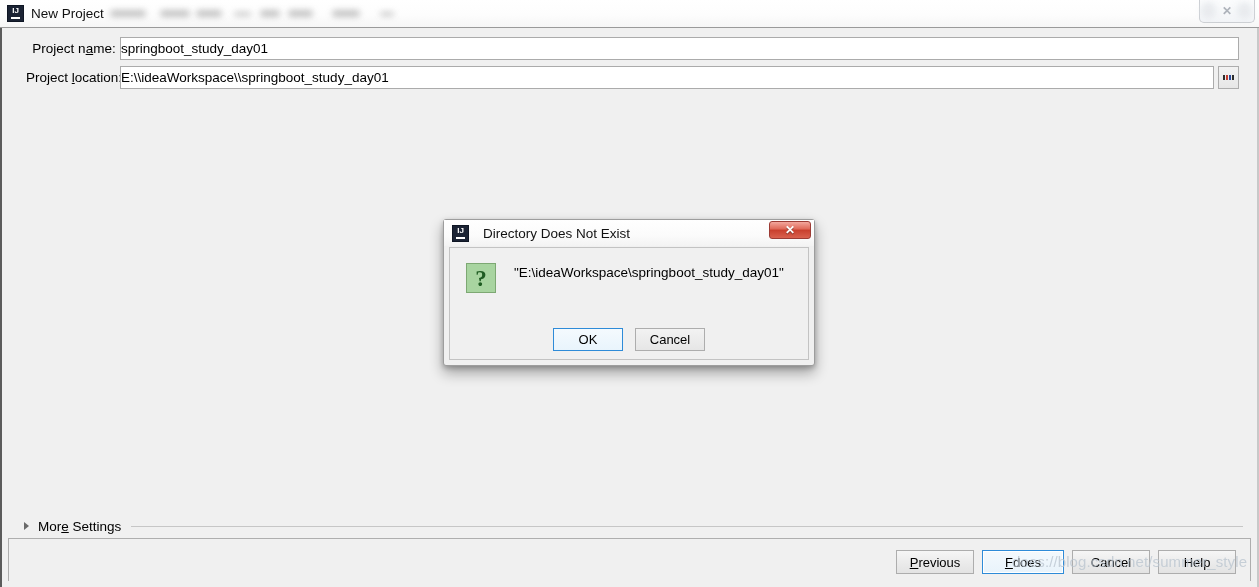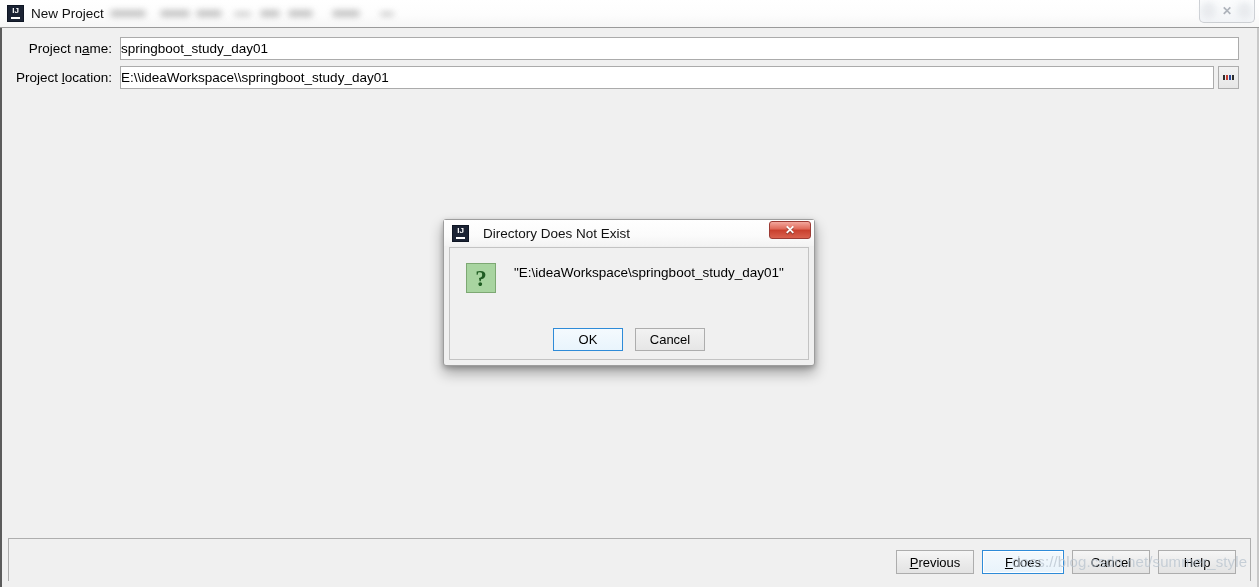--- a/index.html
+++ b/index.html
@@ -165,24 +165,25 @@
     left: 0;
     height: 24px;
     display: flex;
     align-items: center;
   }
   #row-project-name     { top: 9px;  }
   #row-project-location { top: 38px; }
 
   .form-label {
     position: absolute;
-    text-align: right;
+    text-align: center;
     font-size: 13.5px;
     color: #000000;
     white-space: nowrap;
+    padding-left: 17px;
   }
   #label-project-name     { left: 0px; width: 110px; top: 4px; }
   #label-project-location { left: 0px; width: 110px; top: 4px; }
   .mn { text-decoration: underline; }
 
   .text-field {
     position: absolute;
     height: 23px;
     background: #ffffff;
     border: 1px solid #ababab;
@@ -465,20 +466,25 @@
               <i></i>
               <i></i>
               <i></i>
               <i></i>
             </span>
         </div>
       </div>
 
     </div>
 
+    <div id="more-settings-row">
+      <span id="more-settings-arrow"></span>
+      <span id="more-settings-label"><span>Mor</span><span class="mn">e</span><span> Settings</span></span>
+      <span id="more-settings-line"></span>
+    </div>
 
     <div id="footer-panel">
       <div id="footer-buttons">
         <div class="btn" id="btn-previous">
             <span></span>
             <span class="mn">P</span>
             <span>revious</span>
           </div>
         <div class="btn default" id="btn-finish">
             <span></span>

